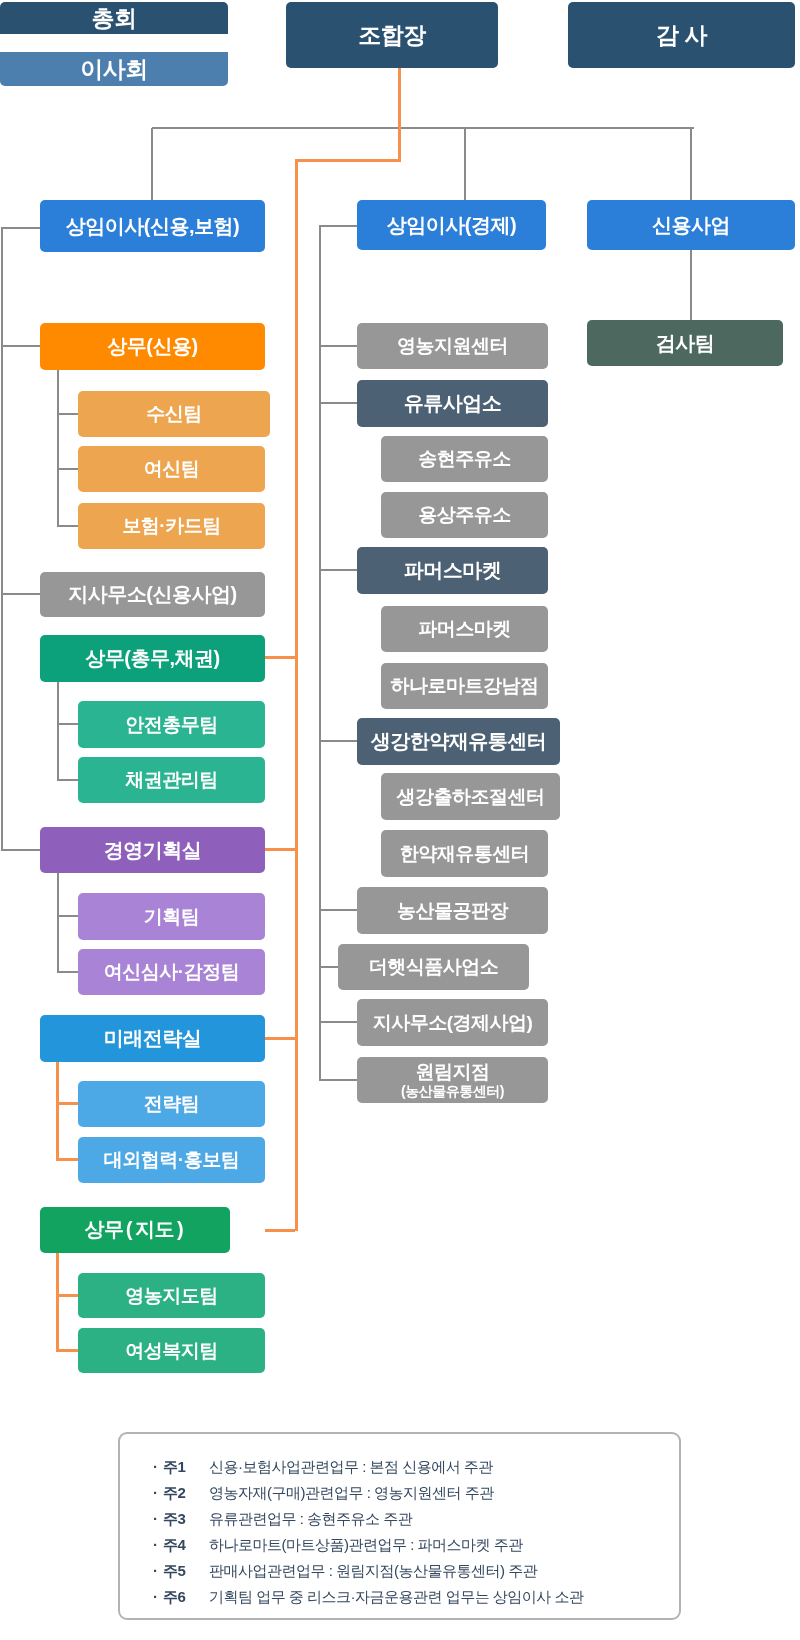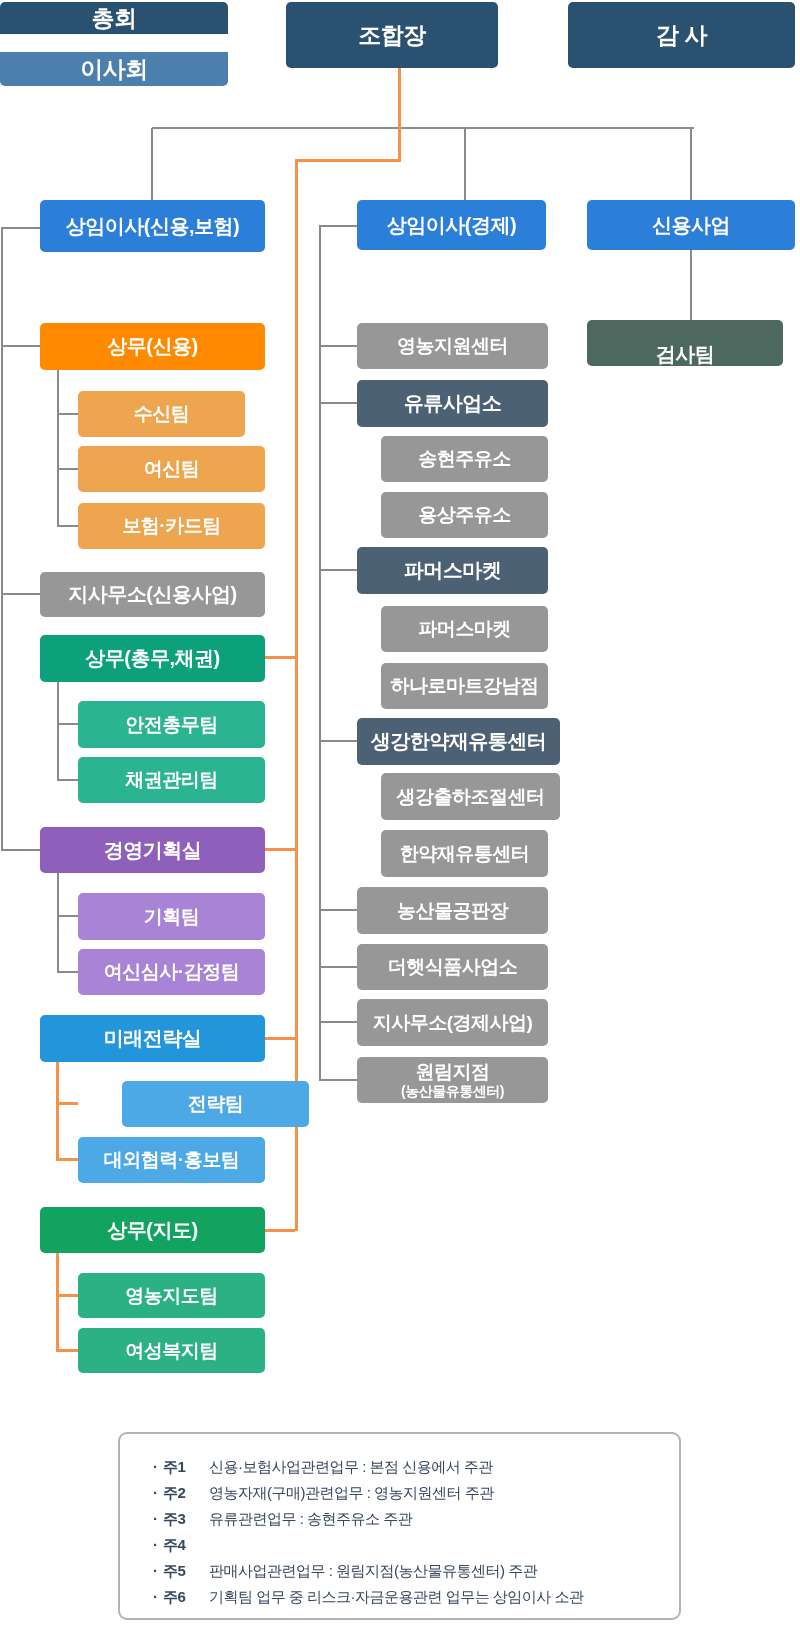--- a/index.html
+++ b/index.html
@@ -111,27 +111,27 @@
       </div>
       <div class="box blue fs-main" style="left: 40px; top: 200px; width: 225px; height: 52px;">
         <span>상임이사(신용,보험)</span>
       </div>
       <div class="box blue fs-main" style="left: 357px; top: 200px; width: 189px; height: 50px;">
         <span>상임이사(경제)</span>
       </div>
       <div class="box blue fs-main" style="left: 587px; top: 200px; width: 208px; height: 50px;">
         <span>신용사업</span>
       </div>
-      <div class="box sage fs-main" style="left: 587px; top: 320px; width: 196px; height: 46px; justify-content: flex-end;">
+      <div class="box sage fs-main" style="left: 587px; top: 320px; width: 196px; height: 46px;">
         <span>검사팀</span>
       </div>
       <div class="box orange fs-main" style="left: 40px; top: 323px; width: 225px; height: 47px;">
         <span>상무(신용)</span>
       </div>
-      <div class="box orangeL fs-child" style="left: 78px; top: 391px; width: 167px; height: 46px; text-align: center;">
+      <div class="box orangeL fs-child" style="left: 78px; top: 391px; width: 192px; height: 46px; text-align: center;">
         <span>수신팀</span>
       </div>
       <div class="box orangeL fs-child" style="left: 78px; top: 446px; width: 187px; height: 46px;">
         <span>여신팀</span>
       </div>
       <div class="box orangeL fs-child" style="left: 78px; top: 503px; width: 187px; height: 46px;">
         <span>보험·카드팀</span>
       </div>
       <div class="box gray fs-main" style="left: 40px; top: 572px; width: 225px; height: 45px;">
         <span>지사무소(신용사업)</span>
@@ -150,27 +150,27 @@
       </div>
       <div class="box purpleL fs-child" style="left: 78px; top: 893px; width: 187px; height: 47px;">
         <span>기획팀</span>
       </div>
       <div class="box purpleL fs-child" style="left: 78px; top: 949px; width: 187px; height: 46px;">
         <span>여신심사·감정팀</span>
       </div>
       <div class="box skyd fs-main" style="left: 40px; top: 1015px; width: 225px; height: 47px;">
         <span>미래전략실</span>
       </div>
-      <div class="box skyL fs-child" style="left: 78px; top: 1081px; width: 187px; height: 46px; margin-left: 44px;">
+      <div class="box skyL fs-child" style="left: 78px; top: 1081px; width: 187px; height: 46px;">
         <span>전략팀</span>
       </div>
       <div class="box skyL fs-child" style="left: 78px; top: 1137px; width: 187px; height: 46px;">
         <span>대외협력·홍보팀</span>
       </div>
-      <div class="box green fs-main" style="left: 40px; top: 1207px; width: 225px; height: 46px;">
+      <div class="box green fs-main" style="left: 40px; top: 1207px; width: 190px; height: 46px; font-family: Liberation Mono, monospace;">
         <span>상무(지도)</span>
       </div>
       <div class="box greenL fs-child" style="left: 78px; top: 1273px; width: 187px; height: 45px;">
         <span>영농지도팀</span>
       </div>
       <div class="box greenL fs-child" style="left: 78px; top: 1328px; width: 187px; height: 45px;">
         <span>여성복지팀</span>
       </div>
       <div class="box gray fs-child" style="left: 357px; top: 323px; width: 191px; height: 46px;">
         <span>영농지원센터</span>
@@ -198,21 +198,21 @@
       </div>
       <div class="box gray fs-child" style="left: 381px; top: 773px; width: 179px; height: 47px;">
         <span>생강출하조절센터</span>
       </div>
       <div class="box gray fs-child" style="left: 381px; top: 830px; width: 167px; height: 47px;">
         <span>한약재유통센터</span>
       </div>
       <div class="box gray fs-child" style="left: 357px; top: 887px; width: 191px; height: 47px;">
         <span>농산물공판장</span>
       </div>
-      <div class="box gray fs-child" style="left: 357px; top: 944px; width: 191px; height: 46px;">
+      <div class="box gray fs-child" style="left: 338px; top: 944px; width: 191px; height: 46px;">
         <span>더햇식품사업소</span>
       </div>
       <div class="box gray fs-child" style="left: 357px; top: 999px; width: 191px; height: 47px;">
         <span>지사무소(경제사업)</span>
       </div>
       <div class="box gray fs-child" style="left: 357px; top: 1057px; width: 191px; height: 46px;">
         <span>원림지점</span>
         <span class="sub">(농산물유통센터)</span>
       </div>
     </div>
@@ -229,20 +229,21 @@
           <span class="ntext">영농자재(구매)관련업무 : 영농지원센터 주관</span>
         </div>
         <div class="nrow">
           <span class="nbullet">·</span>
           <span class="nlabel">주3</span>
           <span class="ntext">유류관련업무 : 송현주유소 주관</span>
         </div>
         <div class="nrow">
           <span class="nbullet">·</span>
           <span class="nlabel">주4</span>
+          <span class="ntext">하나로마트(마트상품)관련업무 : 파머스마켓 주관</span>
         </div>
         <div class="nrow">
           <span class="nbullet">·</span>
           <span class="nlabel">주5</span>
           <span class="ntext">판매사업관련업무 : 원림지점(농산물유통센터) 주관</span>
         </div>
         <div class="nrow">
           <span class="nbullet">·</span>
           <span class="nlabel">주6</span>
           <span class="ntext">기획팀 업무 중 리스크·자금운용관련 업무는 상임이사 소관</span>

